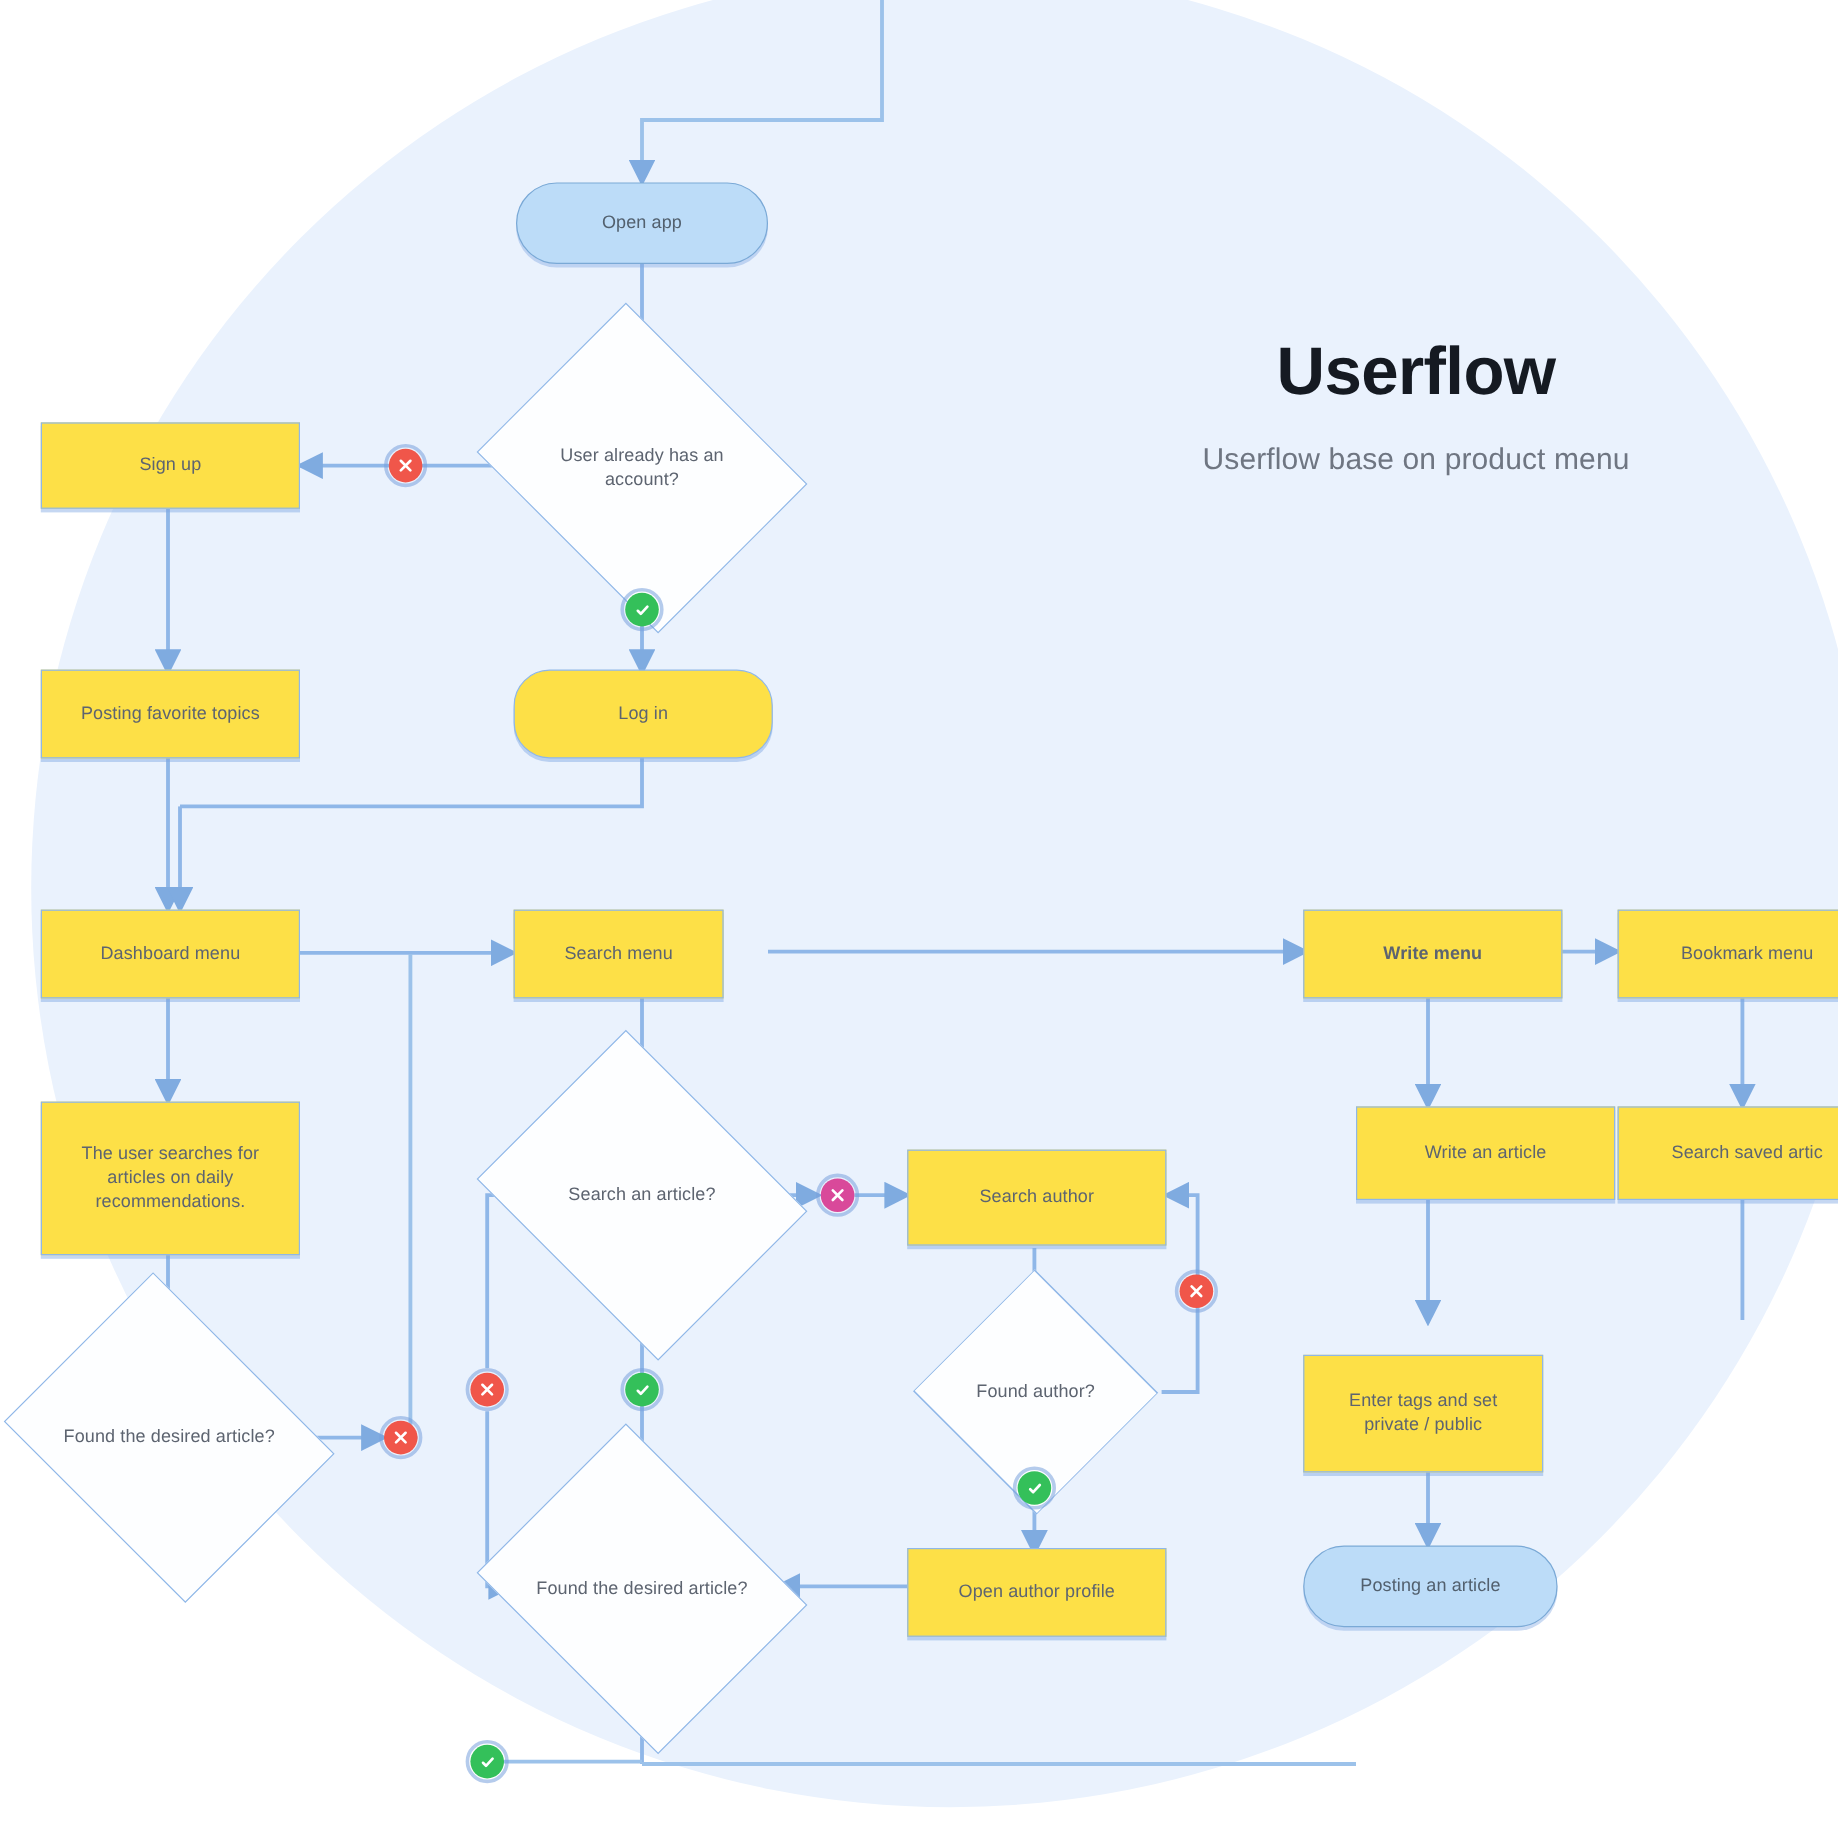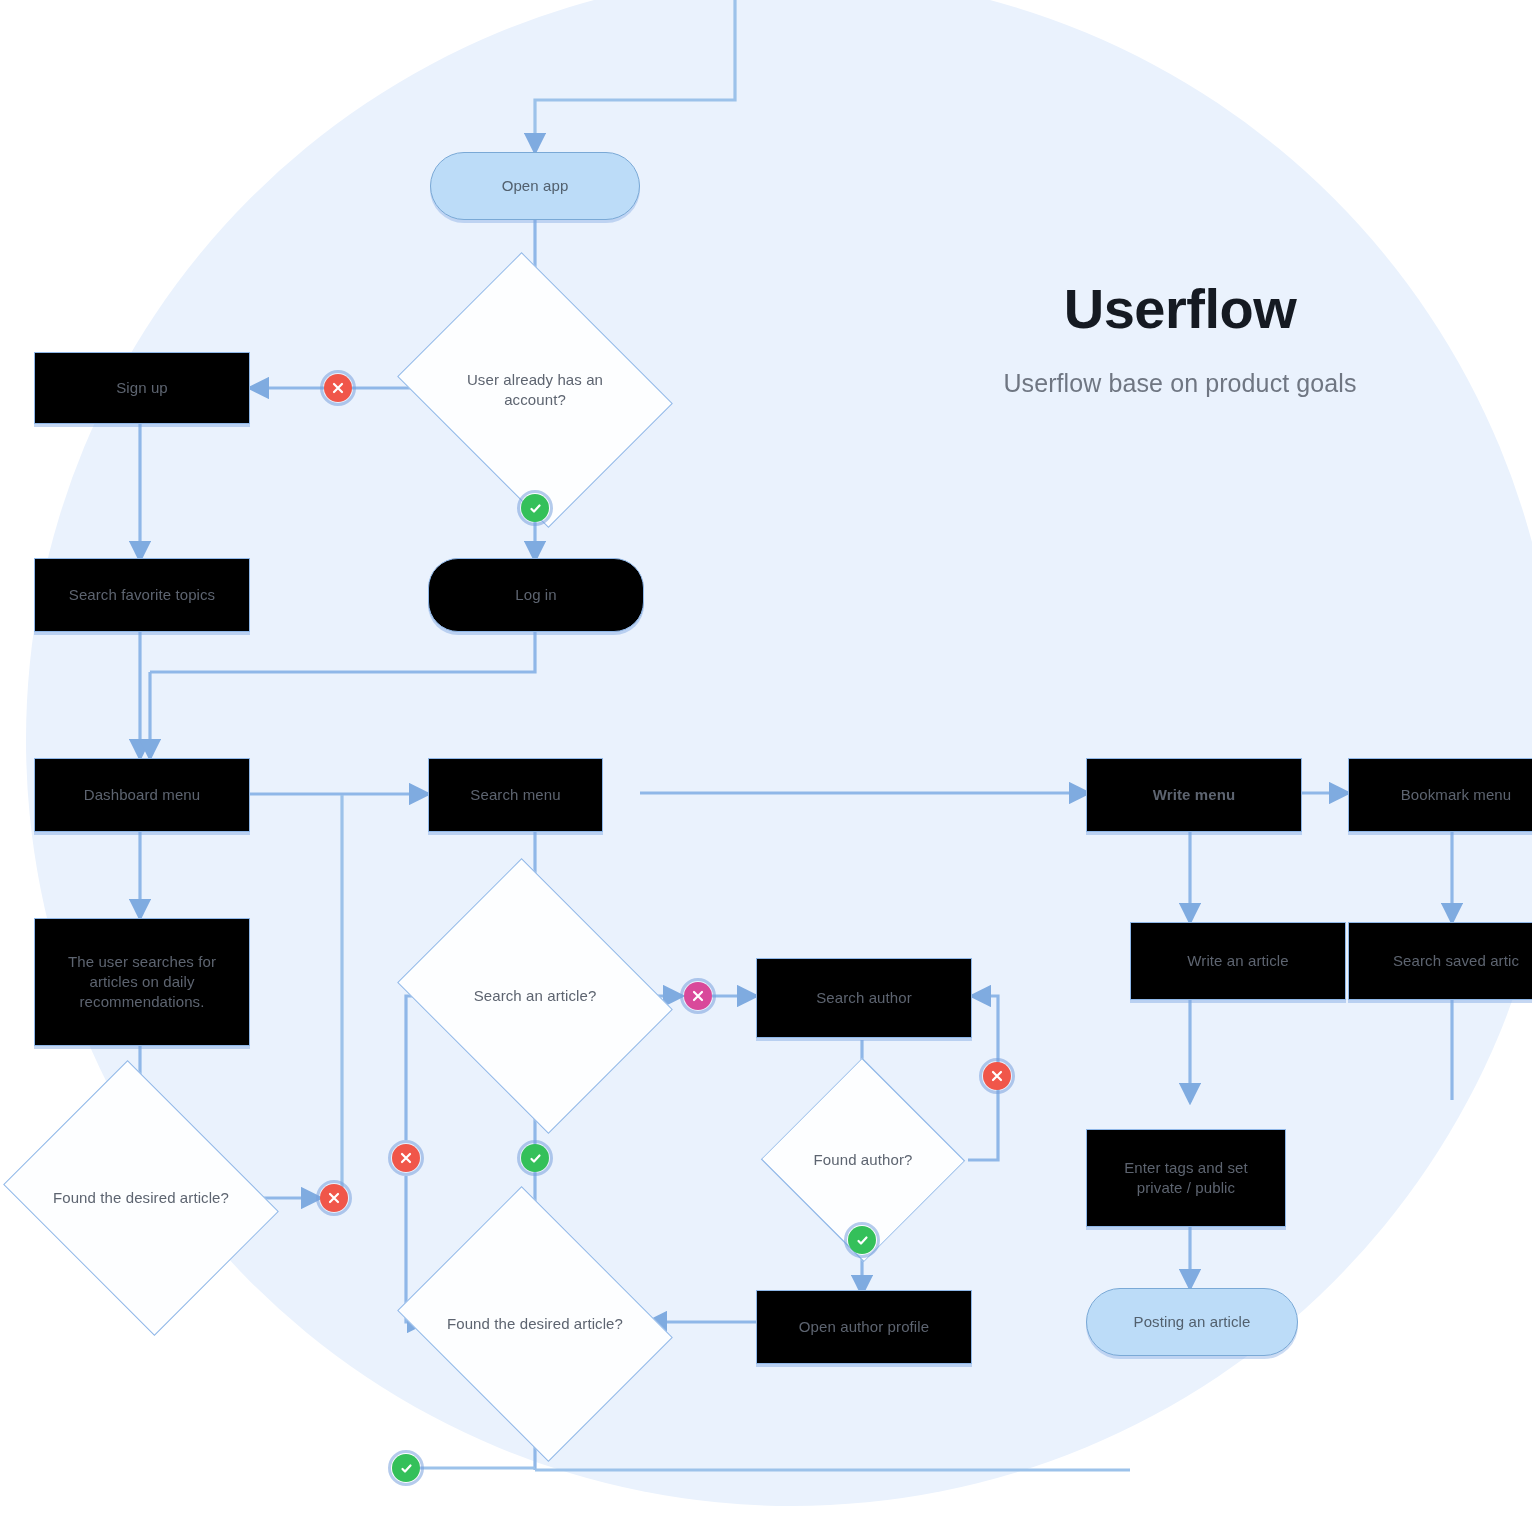--- a/index.html
+++ b/index.html
@@ -44,21 +44,21 @@
     display: flex;
     align-items: center;
     justify-content: center;
     text-align: center;
     color: #5d6470;
     font-size: 15px;
     line-height: 1.35;
     letter-spacing: .1px;
   }
   .node.process {
-    background: #000000;
+    background: #fde047;
     border: 1.6px solid #8fb7e8;
     box-shadow: 0 3px 0 0 rgba(126,166,226,.45);
   }
   .node.terminal {
     background: #bcdcf8;
     border: 1.6px solid #7aa9d6;
     border-radius: 60px;
     box-shadow: 0 3px 0 0 rgba(126,166,226,.40);
     color: #52606e;
     align-items: center;
@@ -219,21 +219,21 @@
     <div class="node decision" style="left:428px; top:302px; width:214px; height:176px;">
       <div class="dia"></div>
       <span class="dtext">User already has an account?</span>
     </div>
 
     <div class="node process" style="left:34px; top:352px; width:216px; height:72px;">
       <span>Sign up</span>
     </div>
 
     <div class="node process" style="left:34px; top:558px; width:216px; height:74px;">
-      <span>Search favorite topics</span>
+      <span>Posting favorite topics</span>
     </div>
 
     <div class="node process" style="left:428px; top:558px; width:216px; height:74px;border-radius:30px;">
       <span>Log in</span>
     </div>
 
     <div class="node process" style="left:34px; top:758px; width:216px; height:74px;">
       <span>Dashboard menu</span>
     </div>
 
@@ -348,16 +348,16 @@
     <div class="badge yes" style="left:392px; top:1454px;">
       <svg width="13" height="13" viewBox="0 0 13 13">
         <path d="M2.5 7 L5 9.5 L10.5 3.5" stroke="#ffffff" stroke-width="2.2" stroke-linecap="round" stroke-linejoin="round" fill="none"></path>
       </svg>
     </div>
 
   </div>
 
   <div id="heading">
     <div class="h-title">Userflow</div>
-    <div class="h-sub">Userflow base on product goals</div>
+    <div class="h-sub">Userflow base on product menu</div>
   </div>
 
 </div>
 
 </body></html>

